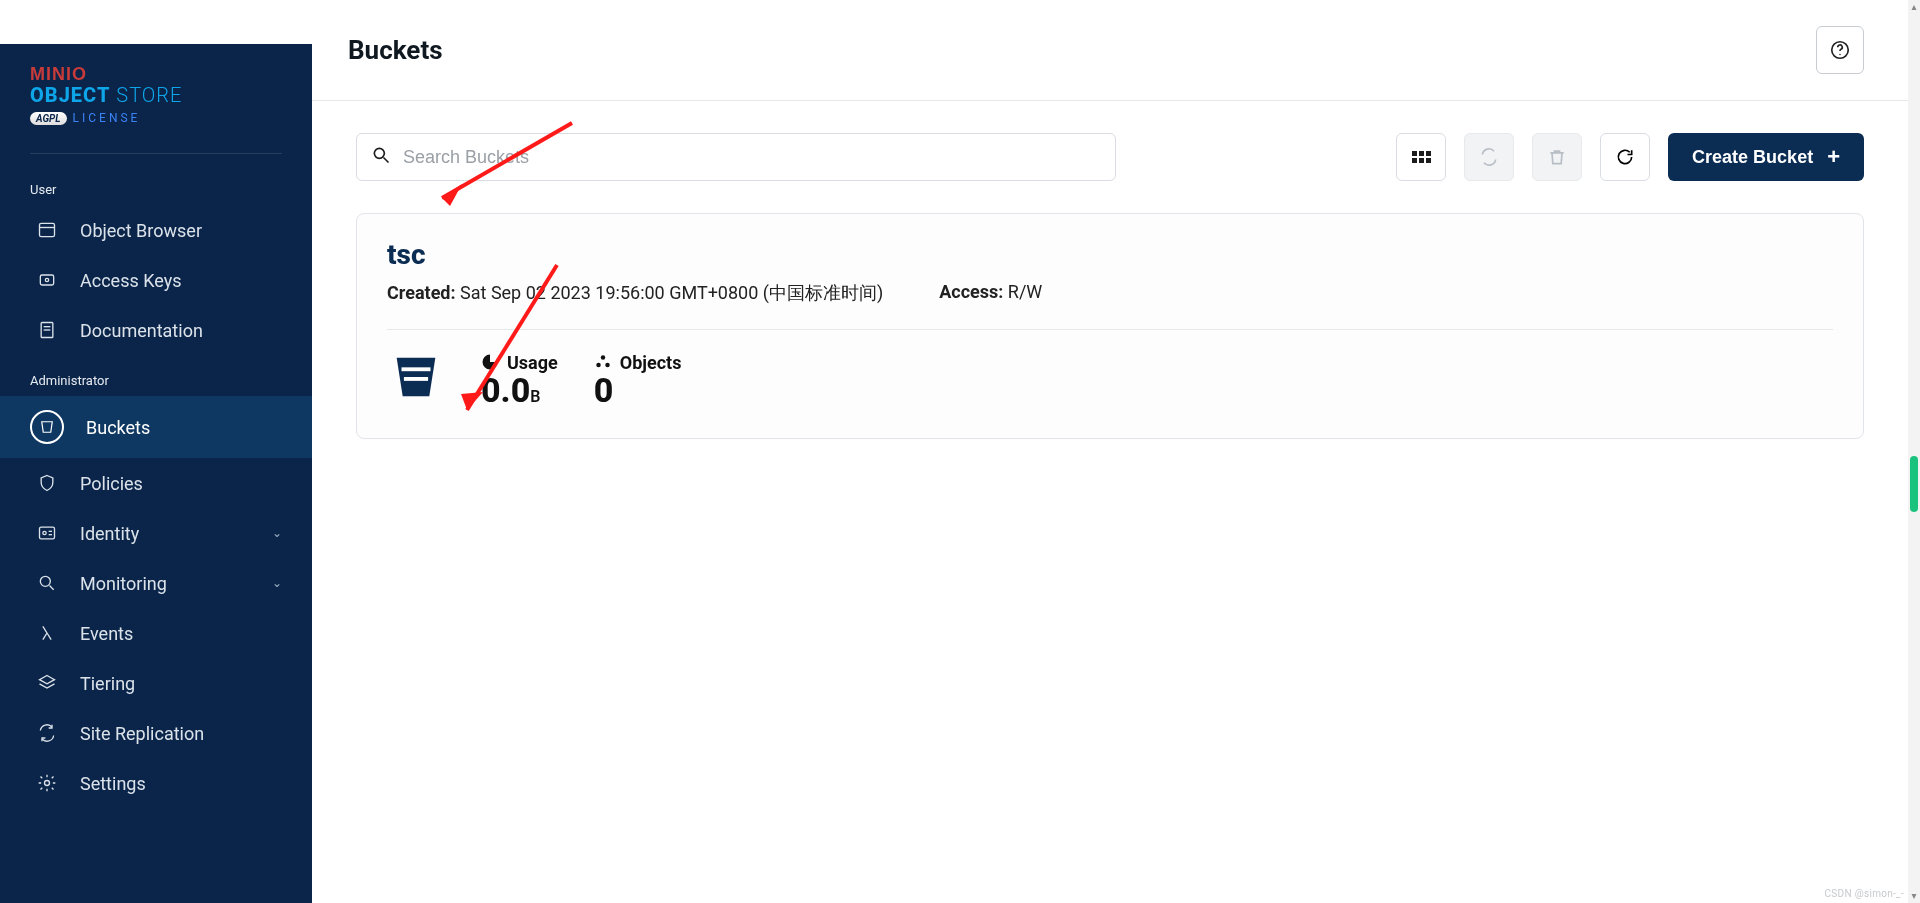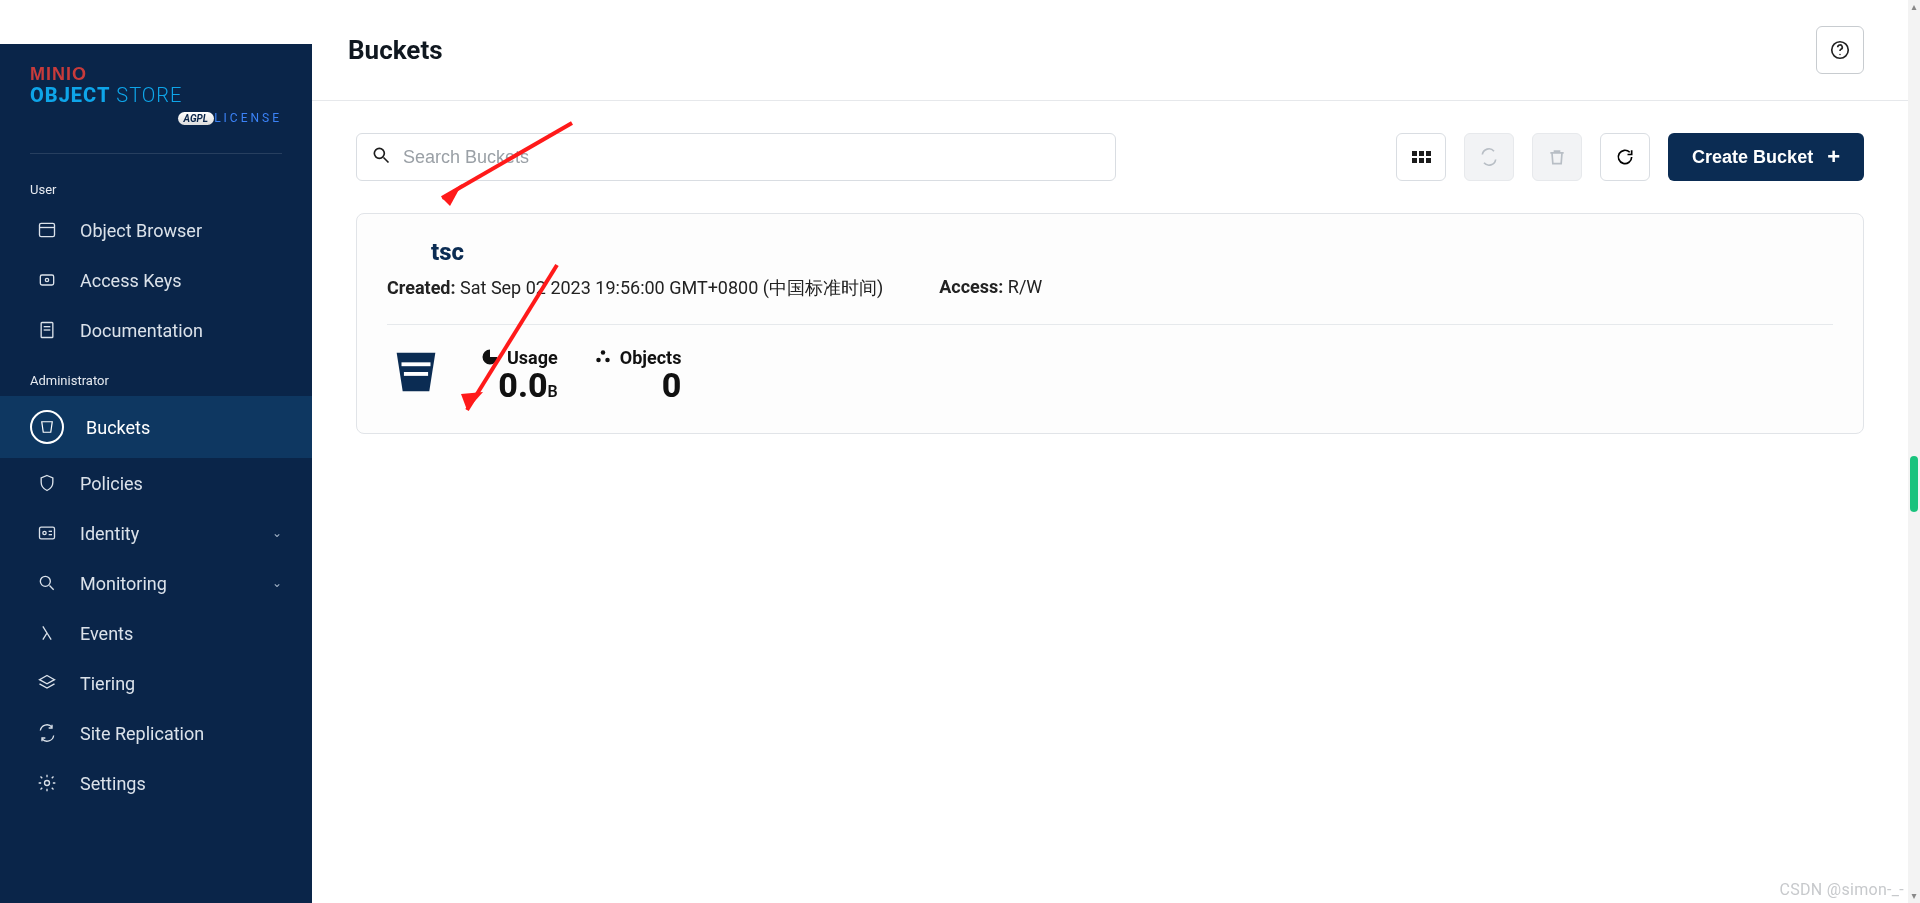--- a/index.html
+++ b/index.html
@@ -40,22 +40,23 @@
   .logo-object-store {
     color: #0ea5e9;
     font-size: 20px;
     font-weight: 300;
     letter-spacing: 1px;
     margin-top: -2px;
   }
   .logo-object-store b { font-weight: 800; }
   .logo-license {
     display: flex;
-    justify-content: flex-end;
-    align-items: center;
+    justify-content: flex-start;
+    align-items: center;
+    gap: 6px;
     margin-top: 4px;
   }
   .agpl-badge {
     background: linear-gradient(#fff,#ddd);
     color: #0a2549;
     font-size: 10px;
     font-weight: 700;
     padding: 1px 6px;
     border-radius: 8px;
     font-style: italic;
@@ -215,42 +216,41 @@
   
   .bucket-card {
     margin-top: 32px;
     border: 1px solid #e1e4e8;
     border-radius: 8px;
     padding: 24px 30px 28px 30px;
     background: #fdfdfd;
     cursor: pointer;
   }
   .bucket-name {
-    font-size: 24px;
+    font-size: 28px;
     font-weight: 800;
     color: #0b2c53;
-    margin-left: 44px;
   }
   .bucket-meta {
     margin-top: 10px;
     display: flex;
     gap: 56px;
     font-size: 18px;
     color: #222;
   }
   .bucket-meta b { font-weight: 700; }
   .card-divider { height: 1px; background: #e6e9ec; margin: 24px 0 18px 0; }
 
   .stats-row {
     display: flex;
     align-items: center;
     gap: 36px;
   }
   .bucket-glyph svg { width: 58px; height: 58px; }
-  .stat-block { display: flex; flex-direction: column; text-align: right; }
+  .stat-block { display: flex; flex-direction: column; }
   .stat-label {
     display: inline-flex; align-items: center; gap: 8px;
     font-size: 18px; font-weight: 700; color: #111;
   }
   .stat-label svg { width: 18px; height: 18px; fill: #111; }
   .stat-value {
     font-size: 34px; font-weight: 800; color: #111; line-height: 1;
   }
   .stat-value .unit { font-size: 16px; font-weight: 600; }
 
@@ -260,21 +260,21 @@
     pointer-events: none;
   }
   .arrow svg { overflow: visible; }
   .arrow path, .arrow line { stroke: #ff1a1a; stroke-width: 4; fill: none; }
   .arrow polygon { fill: #ff1a1a; }
 
   
   .watermark {
     position: fixed;
     bottom: 4px; right: 16px;
-    font-size: 16px;
+    font-size: 10px;
     color: #c7c9cc;
     letter-spacing: .3px;
     pointer-events: none;
   }
 
   
   .browser-scroll {
     position: fixed;
     top: 0; right: 0;
     width: 12px; height: 100%;

